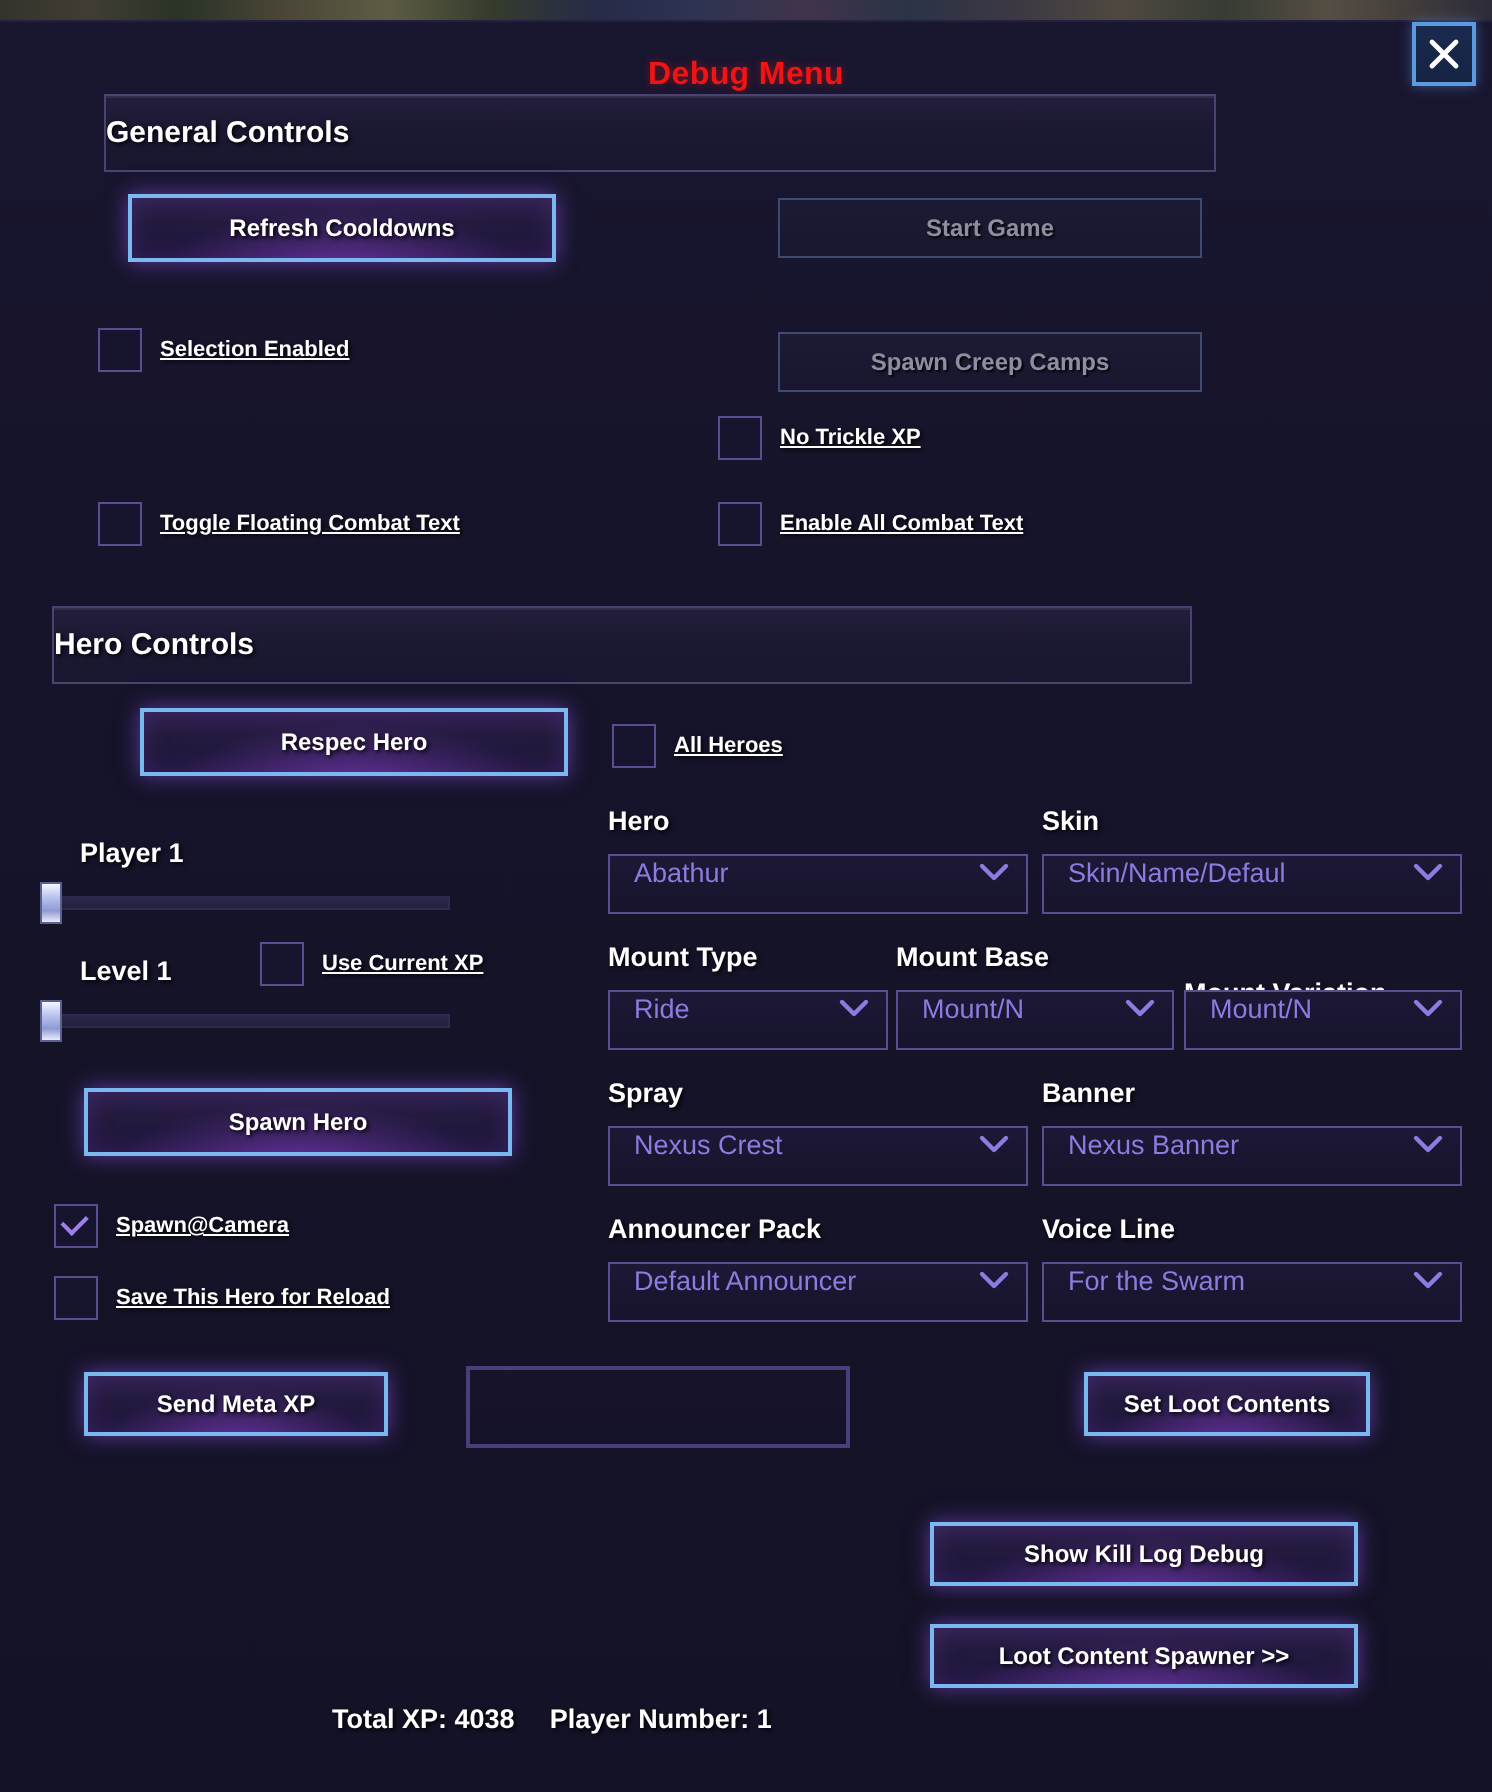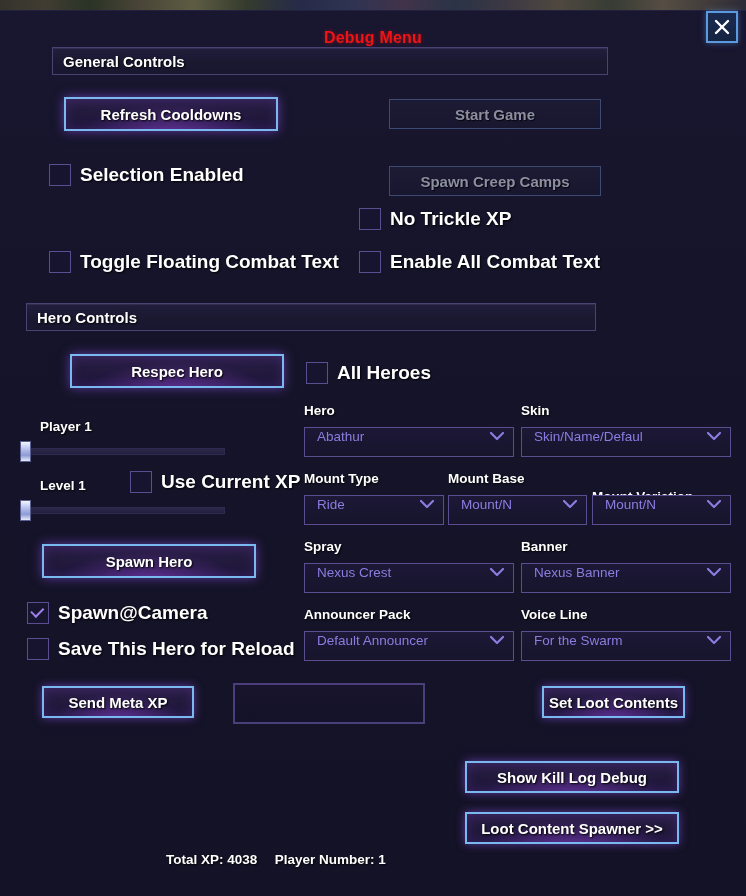--- a/index.html
+++ b/index.html
@@ -56,39 +56,39 @@
     color: #f01414;
     font-size: 16px;
     font-weight: bold;
     letter-spacing: 0.2px;
     text-shadow: 0 0 4px rgba(240,20,20,0.45);
   }
 
   
   .section-header {
     position: absolute;
-    height: 28px;
+    height: 39px;
     background: linear-gradient(180deg, #221e3c 0%, #1b1832 50%, #191630 100%);
     border: 1px solid #4a4270;
     display: flex; align-items: center;
-    padding-left: 10px;
+    padding-left: 0;
     box-shadow: inset 0 1px 0 rgba(120,110,180,0.18);
   }
   .section-header span {
     color: #ffffff;
     font-size: 15px;
     font-weight: bold;
     text-shadow: 1px 1px 2px rgba(0,0,0,0.9);
   }
 
   
   .btn {
     position: absolute;
     display: flex; align-items: center; justify-content: center;
-    font-size: 15px; font-weight: bold;
+    font-size: 12px; font-weight: bold;
     cursor: pointer;
     text-align: center;
   }
   .btn.active {
     background:
       radial-gradient(ellipse at 50% 120%, rgba(150,70,220,0.55) 0%, rgba(60,30,110,0.15) 60%, rgba(25,20,45,0) 100%),
       linear-gradient(180deg, #2a1f45 0%, #201a38 45%, #181430 100%);
     border: 2px solid #7ab8f0;
     color: #ffffff;
     text-shadow: 1px 1px 2px rgba(0,0,0,0.95);
@@ -119,24 +119,25 @@
   .checkbox-box.checked::after {
     content: "";
     width: 10px; height: 6px;
     border-left: 2px solid #9f7fe8;
     border-bottom: 2px solid #9f7fe8;
     transform: rotate(-45deg) translate(1px, -2px);
   }
   .checkbox-label {
     margin-left: 9px;
     color: #ffffff;
-    font-size: 19px;
+    font-size: 11px;
     font-weight: bold;
     white-space: nowrap;
     text-shadow: 1px 1px 2px rgba(0,0,0,0.9);
+    text-decoration: underline;
   }
 
   
   .field-label {
     position: absolute;
     color: #ffffff;
     font-size: 13.5px;
     font-weight: bold;
     white-space: nowrap;
     text-shadow: 1px 1px 2px rgba(0,0,0,0.9);

